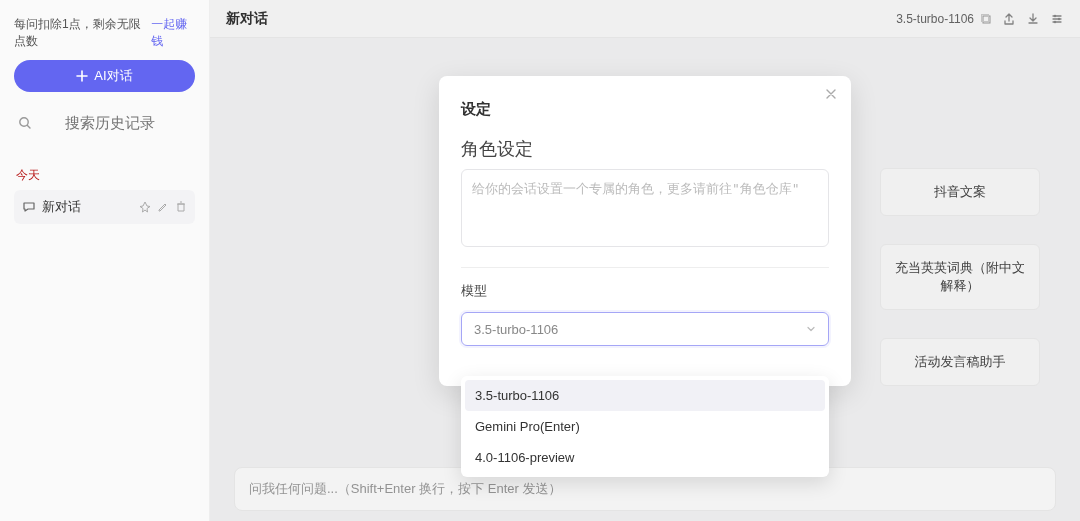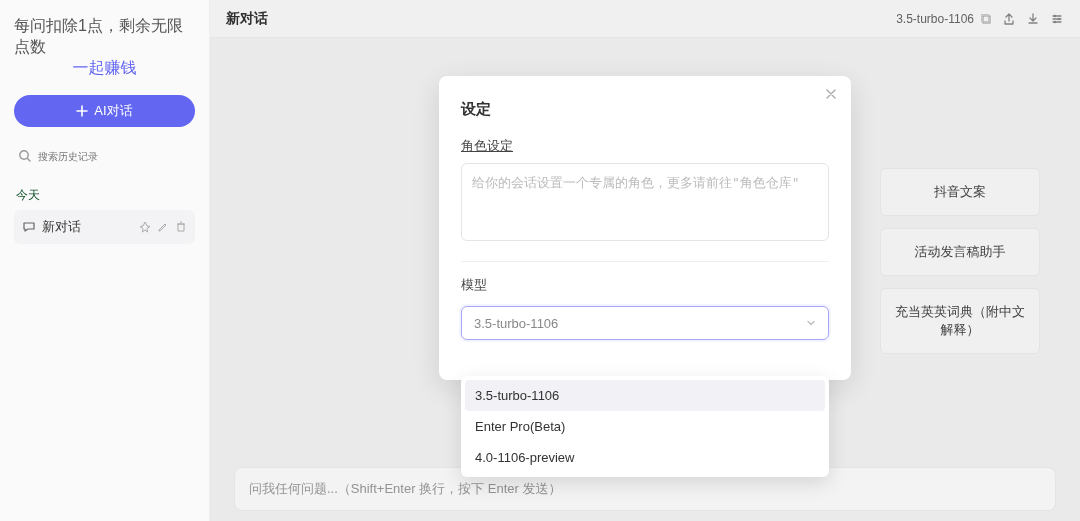--- a/index.html
+++ b/index.html
@@ -1,55 +1,55 @@
 <!DOCTYPE html>
 <html><head>
 <meta charset="utf-8">
 <style>
   * { box-sizing: border-box; margin: 0; padding: 0; }
   html, body { width: 1080px; height: 521px; font-family: -apple-system, BlinkMacSystemFont, "Segoe UI", sans-serif; background: #f4f4f5; overflow: hidden; color: #333; }
   .app { display: flex; width: 100%; height: 100%; }
 
   
   .sidebar { width: 210px; background: #fafafa; border-right: 1px solid #eee; display: flex; flex-direction: column; padding: 10px 14px; }
-  .sidebar-top { display: flex; align-items: center; justify-content: space-between; font-size: 16px; margin: 6px 0 16px 0; flex-direction: column; }
+  .sidebar-top { display: flex; align-items: center; justify-content: space-between; font-size: 12px; margin: 6px 0 10px 0; }
   .sidebar-top .left { color: #555; }
   .sidebar-top .right { color: #6366f1; cursor: pointer; font-family: Liberation Mono, monospace; }
   .new-chat-btn { background: #6366f1; color: #fff; border: none; border-radius: 18px; height: 32px; width: 100%; font-size: 13px; cursor: pointer; display: flex; align-items: center; justify-content: center; gap: 6px; margin-bottom: 16px; }
   .search-wrap { display: flex; align-items: center; gap: 6px; background: transparent; border: none; padding: 6px 4px; margin-bottom: 14px; }
-  .search-wrap input { border: none; background: transparent; outline: none; font-size: 10px; color: #4d7c0f; flex: 1; }
-  .section-label { font-size: 12px; color: #14532d; margin: 4px 2px 6px 2px; }
+  .search-wrap input { border: none; background: transparent; outline: none; font-size: 15px; color: #4d7c0f; flex: 1; margin-left: 27px; }
+  .section-label { font-size: 12px; color: #b91c1c; margin: 16px 2px 6px 2px; }
   .chat-item { display: flex; align-items: center; justify-content: space-between; background: #f3f3f5; border-radius: 6px; padding: 8px 8px; font-size: 13px; color: #333; }
   .chat-item .left { display: flex; align-items: center; gap: 6px; }
   .chat-item .actions { display: flex; gap: 6px; color: #aaa; }
   .chat-item .actions span { cursor: pointer; font-size: 12px; }
 
   
   .main { flex: 1; position: relative; display: flex; flex-direction: column; background: #f4f4f5; }
   .main-header { height: 38px; display: flex; align-items: center; justify-content: space-between; padding: 0 16px; border-bottom: 1px solid #eee; background: #fafafa; }
   .main-header .title { font-size: 14px; font-weight: 600; color: #333; }
   .main-header .right { display: flex; align-items: center; gap: 10px; font-size: 12px; color: #666; }
   .main-header .model-tag { display: flex; align-items: center; gap: 6px; cursor: pointer; }
   .hdr-icon { color: #888; cursor: pointer; }
 
   .main-body { flex: 1; position: relative; padding: 20px 24px; overflow: hidden; }
   .hero-title { text-align: center; font-size: 24px; font-weight: 700; color: #6366f1; margin-top: 18px; letter-spacing: 2px; }
   .hero-sub { text-align: center; font-size: 13px; color: #666; margin-top: 6px; }
 
-  .suggest-col { position: absolute; right: 40px; top: 130px; width: 160px; display: flex; flex-direction: column; gap: 12px; }
+  .suggest-col { position: absolute; right: 40px; top: 130px; width: 160px; display: flex; flex-direction: column; gap: 28px; }
   .suggest-card { background: #fafafa; border: 1px solid #eee; border-radius: 6px; padding: 14px 10px; font-size: 13px; color: #444; text-align: center; cursor: pointer; }
 
   .input-bar { position: absolute; left: 24px; right: 24px; bottom: 10px; background: #fdfdfd; border: 1px solid #eee; border-radius: 8px; padding: 12px 14px; font-size: 13px; color: #999; }
 
   
   .modal-overlay { position: absolute; inset: 0; background: rgba(0,0,0,0.04); display: flex; align-items: flex-start; justify-content: center; }
   .modal { margin-top: 76px; width: 412px; background: #fff; border-radius: 8px; box-shadow: 0 8px 28px rgba(0,0,0,0.12); padding: 24px 22px 40px 22px; position: relative; }
   .modal-close { position: absolute; top: 12px; right: 14px; color: #aaa; cursor: pointer; font-size: 14px; }
   .modal-title { font-size: 15px; font-weight: 700; color: #333; margin-bottom: 18px; }
-  .modal-sub { font-size: 13px; color: #444; margin-bottom: 8px; text-decoration: underline; }
+  .modal-sub { font-size: 18px; color: #444; margin-bottom: 8px; }
   .role-textarea { width: 100%; height: 78px; border: 1px solid #e5e5e8; border-radius: 6px; padding: 10px; font-size: 13px; color: #555; resize: none; outline: none; }
   .role-textarea::placeholder { color: #bbb; }
   .divider { height: 1px; background: #eee; margin: 16px 0 14px 0; }
   .field-label { font-size: 13px; color: #444; margin-bottom: 12px; }
   .select-box { width: 100%; height: 34px; border: 1px solid #a5a6f6; border-radius: 6px; padding: 0 12px; display: flex; align-items: center; justify-content: space-between; font-size: 13px; color: #888; cursor: pointer; box-shadow: 0 0 0 2px rgba(99,102,241,0.08); }
   .select-box .chev { color: #bbb; font-size: 11px; }
   .dropdown { position: absolute; left: 22px; right: 22px; top: 300px; background: #fff; border-radius: 6px; box-shadow: 0 6px 20px rgba(0,0,0,0.12); padding: 4px; }
   .dropdown-item { padding: 8px 10px; font-size: 13px; color: #333; border-radius: 4px; cursor: pointer; }
   .dropdown-item.selected { background: #f1f1f6; font-weight: 500; }
 
@@ -145,22 +145,22 @@
         </span>
       </div>
     </div>
 
     <div class="main-body">
       <div class="hero-title">Halo AI</div>
       <div class="hero-sub">场助手</div>
 
       <div class="suggest-col">
         <div class="suggest-card">抖音文案</div>
+        <div class="suggest-card">充当英英词典（附中文解释）</div>
         <div class="suggest-card">活动发言稿助手</div>
-        <div class="suggest-card">充当英英词典（附中文解释）</div>
       </div>
 
       <div class="input-bar">问我任何问题...（Shift+Enter 换行，按下 Enter 发送）</div>
     </div>
 
     <div class="modal-overlay">
       <div class="modal">
         <span class="modal-close">
           <svg width="12" height="12" viewBox="0 0 12 12">
               <path d="M2 2l8 8M10 2l-8 8" stroke="#aaa" stroke-width="1.4" stroke-linecap="round"></path>
@@ -175,20 +175,20 @@
           <span>3.5-turbo-1106</span>
           <span class="chev">
             <svg width="10" height="10" viewBox="0 0 10 10">
                 <path d="M2 3.5l3 3 3-3" stroke="#bbb" stroke-width="1.2" fill="none" stroke-linecap="round" stroke-linejoin="round"></path>
               </svg>
           </span>
         </div>
 
         <div class="dropdown">
           <div class="dropdown-item selected">3.5-turbo-1106</div>
-          <div class="dropdown-item">Enter Pro(Beta)</div>
+          <div class="dropdown-item">Gemini Pro(Enter)</div>
           <div class="dropdown-item">4.0-1106-preview</div>
         </div>
       </div>
     </div>
 
   </main>
 </div>
 
 </body></html>

